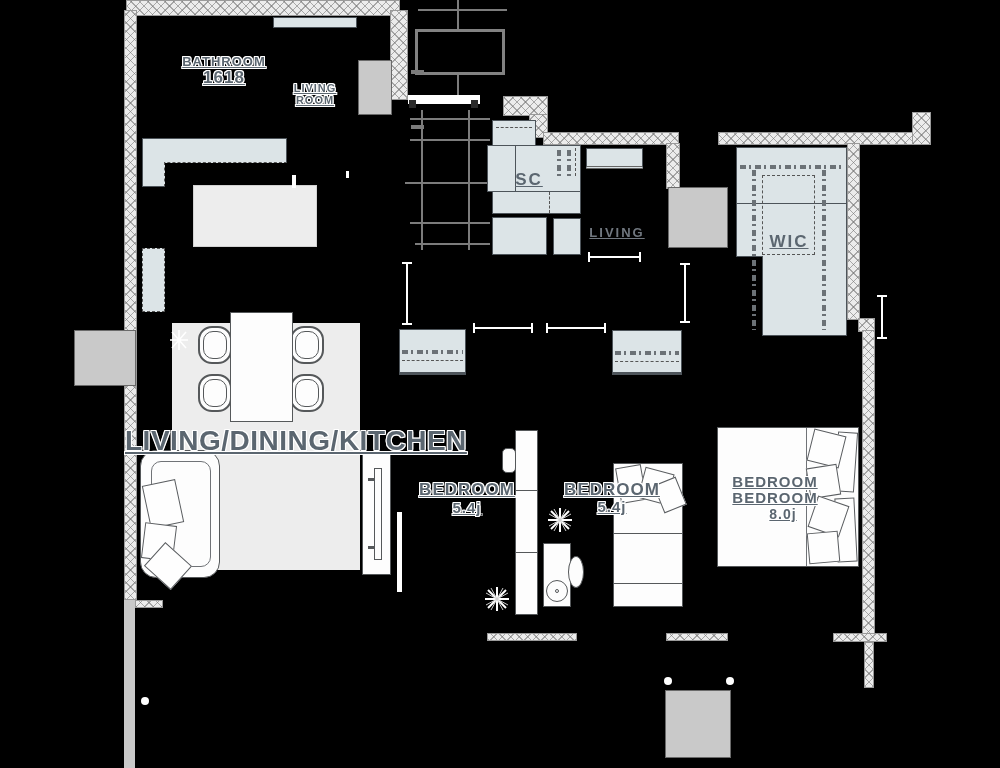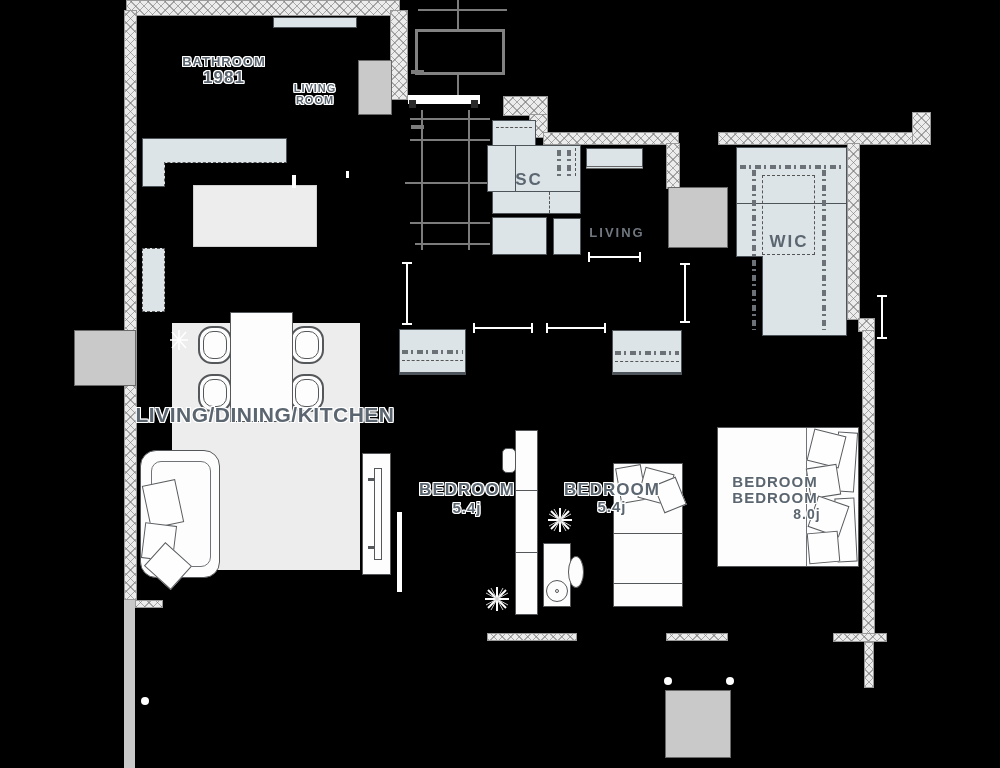--- a/index.html
+++ b/index.html
@@ -14,21 +14,21 @@
     border:1px solid #9a9a9a;}
   
   .fix{background:#dce4e7;border:1px solid #4d545a;}
   
   .rug{background:#ededed;}
   
   .furn{background:#fdfdfd;border:1.5px solid #55585a;}
   
   .conc{background:#c9c9c9;border:1px solid #6a6a6a;}
   .label{color:#5b6670;font-weight:bold;text-align:center;line-height:1.05;
-         letter-spacing:1px;white-space:nowrap;}
+         letter-spacing:1px;white-space:nowrap;text-decoration:underline;}
   .halo{text-shadow:-1px -1px 0 #fff,1px -1px 0 #fff,-1px 1px 0 #fff,1px 1px 0 #fff,
         -1px 0 0 #fff,1px 0 0 #fff,0 -1px 0 #fff,0 1px 0 #fff;}
   .gline{background:#7c7c7c;}
   .wline{background:#fff;}
   .dot{background:#fff;border-radius:50%;width:8px;height:8px;}
   .dashv{border-left:1px dashed #555;}
   .dashh{border-top:1px dashed #555;}
   .ddotv{background:repeating-linear-gradient(180deg,#6b7176 0 6px,transparent 6px 9px,#6b7176 9px 11px,transparent 11px 15px);}
   .ddoth{background:repeating-linear-gradient(90deg,#6b7176 0 6px,transparent 6px 9px,#6b7176 9px 11px,transparent 11px 15px);}
   .pillow{background:#fefefe;border:1.2px solid #5a5d60;}
@@ -215,36 +215,36 @@
   <div class="abs furn" style="left:717px;top:427px;width:142px;height:140px;"></div>
   <div class="abs" style="left:806px;top:428px;width:1px;height:138px;background:#707377;"></div>
   <div class="abs pillow" style="left:836px;top:432px;width:20px;height:60px;transform:rotate(4deg);"></div>
   <div class="abs pillow" style="left:836px;top:498px;width:20px;height:64px;transform:rotate(-3deg);"></div>
   <div class="abs pillow" style="left:810px;top:432px;width:33px;height:33px;transform:rotate(14deg);"></div>
   <div class="abs pillow" style="left:808px;top:466px;width:31px;height:31px;transform:rotate(-9deg);"></div>
   <div class="abs pillow" style="left:812px;top:500px;width:33px;height:33px;transform:rotate(19deg);"></div>
   <div class="abs pillow" style="left:808px;top:532px;width:31px;height:31px;transform:rotate(-5deg);"></div>
 
   <div class="abs label halo" style="left:140px;top:55px;width:168px;font-size:13px;">BATHROOM</div>
-  <div class="abs label halo" style="left:140px;top:69px;width:168px;font-size:17px;">1981</div>
+  <div class="abs label halo" style="left:140px;top:69px;width:168px;font-size:17px;">1618</div>
 
   <div class="abs label halo" style="left:275px;top:83px;width:80px;font-size:11px;">LIVING</div>
   <div class="abs label halo" style="left:275px;top:95px;width:80px;font-size:11px;">ROOM</div>
 
   <div class="abs label" style="left:505px;top:171px;width:48px;font-size:17px;letter-spacing:2px;">SC</div>
 
   <div class="abs label" style="left:575px;top:226px;width:84px;font-size:13px;letter-spacing:2px;color:#70777f;">LIVING</div>
 
   <div class="abs label" style="left:757px;top:233px;width:64px;font-size:17px;letter-spacing:2px;">WIC</div>
 
-  <div class="abs label halo" style="left:125px;top:404px;width:280px;font-size:21px;letter-spacing:.5px;">LIVING/DINING/KITCHEN</div>
+  <div class="abs label halo" style="left:125px;top:426px;width:280px;font-size:28px;letter-spacing:.5px;">LIVING/DINING/KITCHEN</div>
 
   <div class="abs label halo" style="left:417px;top:481px;width:100px;font-size:17px;">BEDROOM</div>
   <div class="abs label halo" style="left:417px;top:500px;width:100px;font-size:15px;">5.4j</div>
 
   <div class="abs label halo" style="left:562px;top:481px;width:100px;font-size:17px;">BEDROOM</div>
   <div class="abs label halo" style="left:562px;top:499px;width:100px;font-size:15px;">5.4j</div>
 
   <div class="abs label halo" style="left:720px;top:474px;width:110px;font-size:15px;">BEDROOM</div>
   <div class="abs label halo" style="left:720px;top:490px;width:110px;font-size:15px;">BEDROOM</div>
-  <div class="abs label halo" style="left:752px;top:507px;width:110px;font-size:14px;">8.0j</div>
+  <div class="abs label halo" style="left:728px;top:507px;width:110px;font-size:14px;">8.0j</div>
 
 </div>
 
 </body></html>

